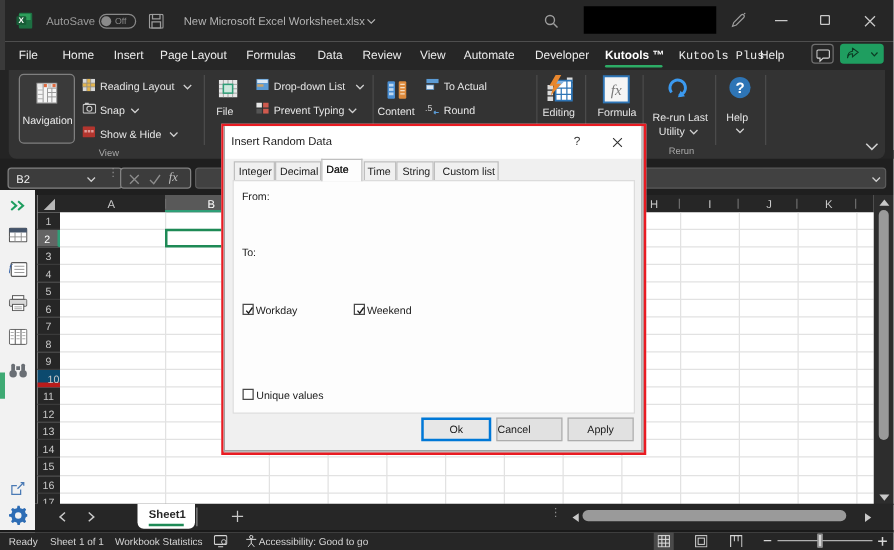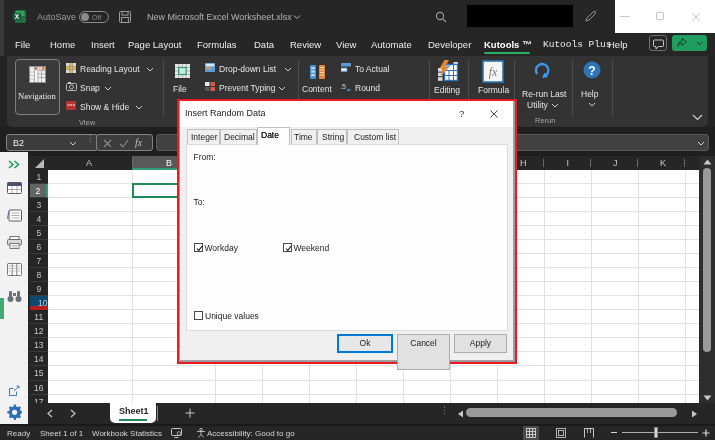--- a/index.html
+++ b/index.html
@@ -1,20 +1,20 @@
 <!DOCTYPE html>
 <html><head>
 <meta charset="utf-8">
 <style>
 * { margin:0; padding:0; box-sizing:border-box; }
 html,body { width:715px; height:440px; overflow:hidden; }
 body { font-family:"Liberation Sans", sans-serif; position:relative; background:#fff; }
 .abs { position:absolute; }
 
-#titlebar { left:0; top:0; width:615px; height:33px; background:#262626;padding-left:48px; }
+#titlebar { left:0; top:0; width:715px; height:33px; background:#262626;padding-left:48px; }
 #tabrow { left:0; top:33px; width:715px; height:23px; background:#262626; }
 #ribbon { left:0; top:56px; width:715px; height:71px; background:#242424; }
 #fbstrip { left:0; top:120px; width:715px; height:36px; background:#1f1f1f; }
 
 #sheet { left:30px; top:156px; width:669px; height:247px; background:#fff; }
 #sidebar { left:0; top:152px; width:27.5px; height:272px; background:#f2f2f2; }
 #tabbar { left:27.5px; top:403px; width:687.5px; height:23px; background:#262626; }
 #statusbar { left:0; top:426px; width:715px; height:14px; background:#262626; }
 .t { position:absolute; white-space:nowrap; }
 </style>
@@ -117,21 +117,21 @@
 
   <div class="abs" style="left:156px;top:14px;width:553px;height:17px;background:#414141;border:1px solid #5a5a5a;border-radius:3px;">
     <svg class="abs" style="left:540px;top:6px" width="8" height="5" viewBox="0 0 8 5">
         <path d="M1 1 L4 4 L7 1" stroke="#d0d0d0" fill="none"></path>
       </svg>
   </div>
 </div>
 <div class="abs" id="ribbon">
   <div class="abs" style="left:7px;top:0;width:701px;height:71px;background:#333333;border-radius:0 0 6px 6px;"></div>
 
-  <div class="abs" style="left:15px;top:3px;width:45px;height:56px;border:1px solid #7f7f7f;border-radius:4px;background:#3a3a3a;font-family:Liberation Serif, serif;">
+  <div class="abs" style="left:15px;top:3px;width:45px;height:56px;border:1px solid #7f7f7f;border-radius:4px;background:#3a3a3a;">
     <svg class="abs" style="left:13px;top:6px" width="17" height="17" viewBox="0 0 17 17">
       <rect x="0.5" y="0.5" width="16" height="16" fill="#f5f5f5" stroke="#8f8f8f"></rect>
       <rect x="1" y="1" width="15" height="3" fill="#e8e8e8"></rect>
       <rect x="6" y="1.2" width="2.5" height="2.5" fill="#e06a3f"></rect>
         <rect x="9.5" y="1.2" width="2.5" height="2.5" fill="#c8c8c8"></rect>
         <rect x="13" y="1.2" width="2.5" height="2.5" fill="#e06a3f"></rect>
       <path d="M5.5 1 V16 M9 4.5 H16 M9 8 H16 M9 11.5 H16 M12.5 4.5 V16 M9 4.5 V16" stroke="#9a9a9a" stroke-width="0.8" fill="none"></path>
       <path d="M1 6 H5.5 M1 9.5 H5.5 M1 13 H5.5" stroke="#b0b0b0" stroke-width="0.8"></path>
     </svg>
     <div class="t" style="left:2px;top:31px;font-size:8.5px;color:#ececec;">Navigation</div>
@@ -508,20 +508,20 @@
           <path d="M1 3.5 L2.8 5.5 L6 1" stroke="#1a1a1a" fill="none" stroke-width="1.1"></path>
         </svg>
     </div>
     <div class="t" style="left:113.5px;top:142px;font-size:8.5px;color:#1a1a1a;">Weekend</div>
     <div class="abs" style="left:14px;top:210px;width:9px;height:9px;background:#fff;border:1px solid #4a4a4a;"></div>
     <div class="t" style="left:25px;top:210px;font-size:8.5px;color:#1a1a1a;">Unique values</div>
 
     <div class="abs" style="left:157px;top:233px;width:56px;height:19px;background:#e7e7e7;border:2px solid #0078d7;text-align:center;">
       <div style="font-size:8.5px;color:#1a1a1a;line-height:14px;">Ok</div>
     </div>
-    <div class="abs" style="left:217px;top:233px;width:53px;height:36px;background:#e1e1e1;border:1px solid #adadad;text-align:center;">
+    <div class="abs" style="left:217px;top:233px;width:53px;height:19px;background:#e1e1e1;border:1px solid #adadad;">
       <div class="t" style="position:static;font-size:8.5px;color:#1a1a1a;line-height:17px;">Cancel</div>
     </div>
     <div class="abs" style="left:274px;top:233px;width:53px;height:19px;background:#e1e1e1;border:1px solid #adadad;text-align:center;">
       <div class="t" style="position:static;font-size:8.5px;color:#1a1a1a;line-height:17px;">Apply</div>
     </div>
   </div>
 </div>
 
 </body></html>

